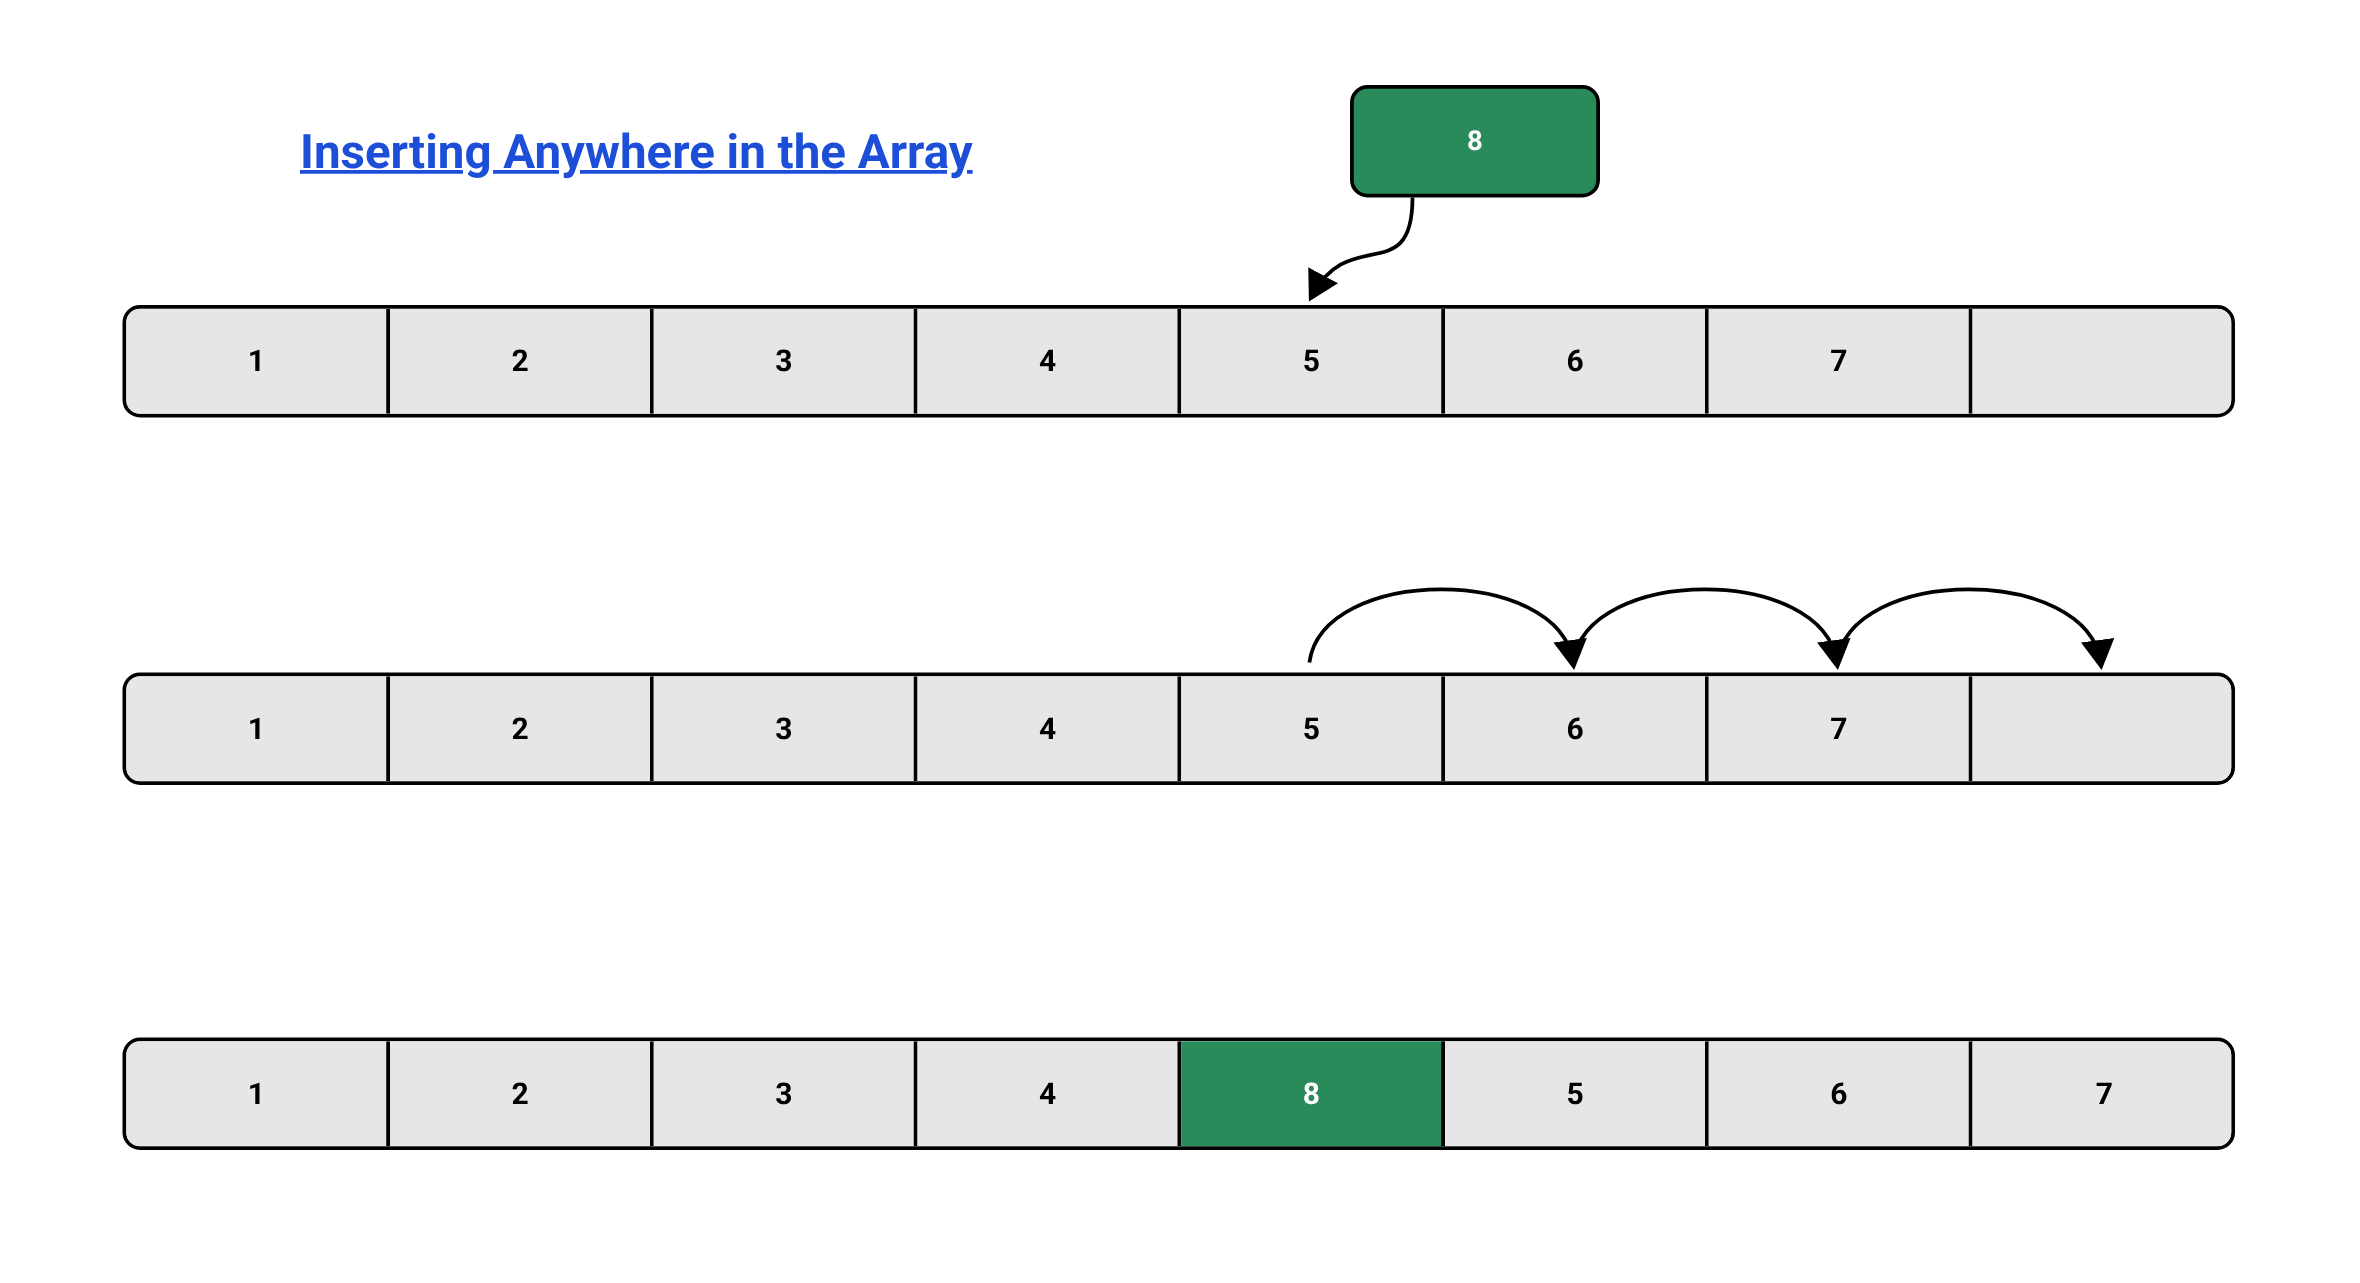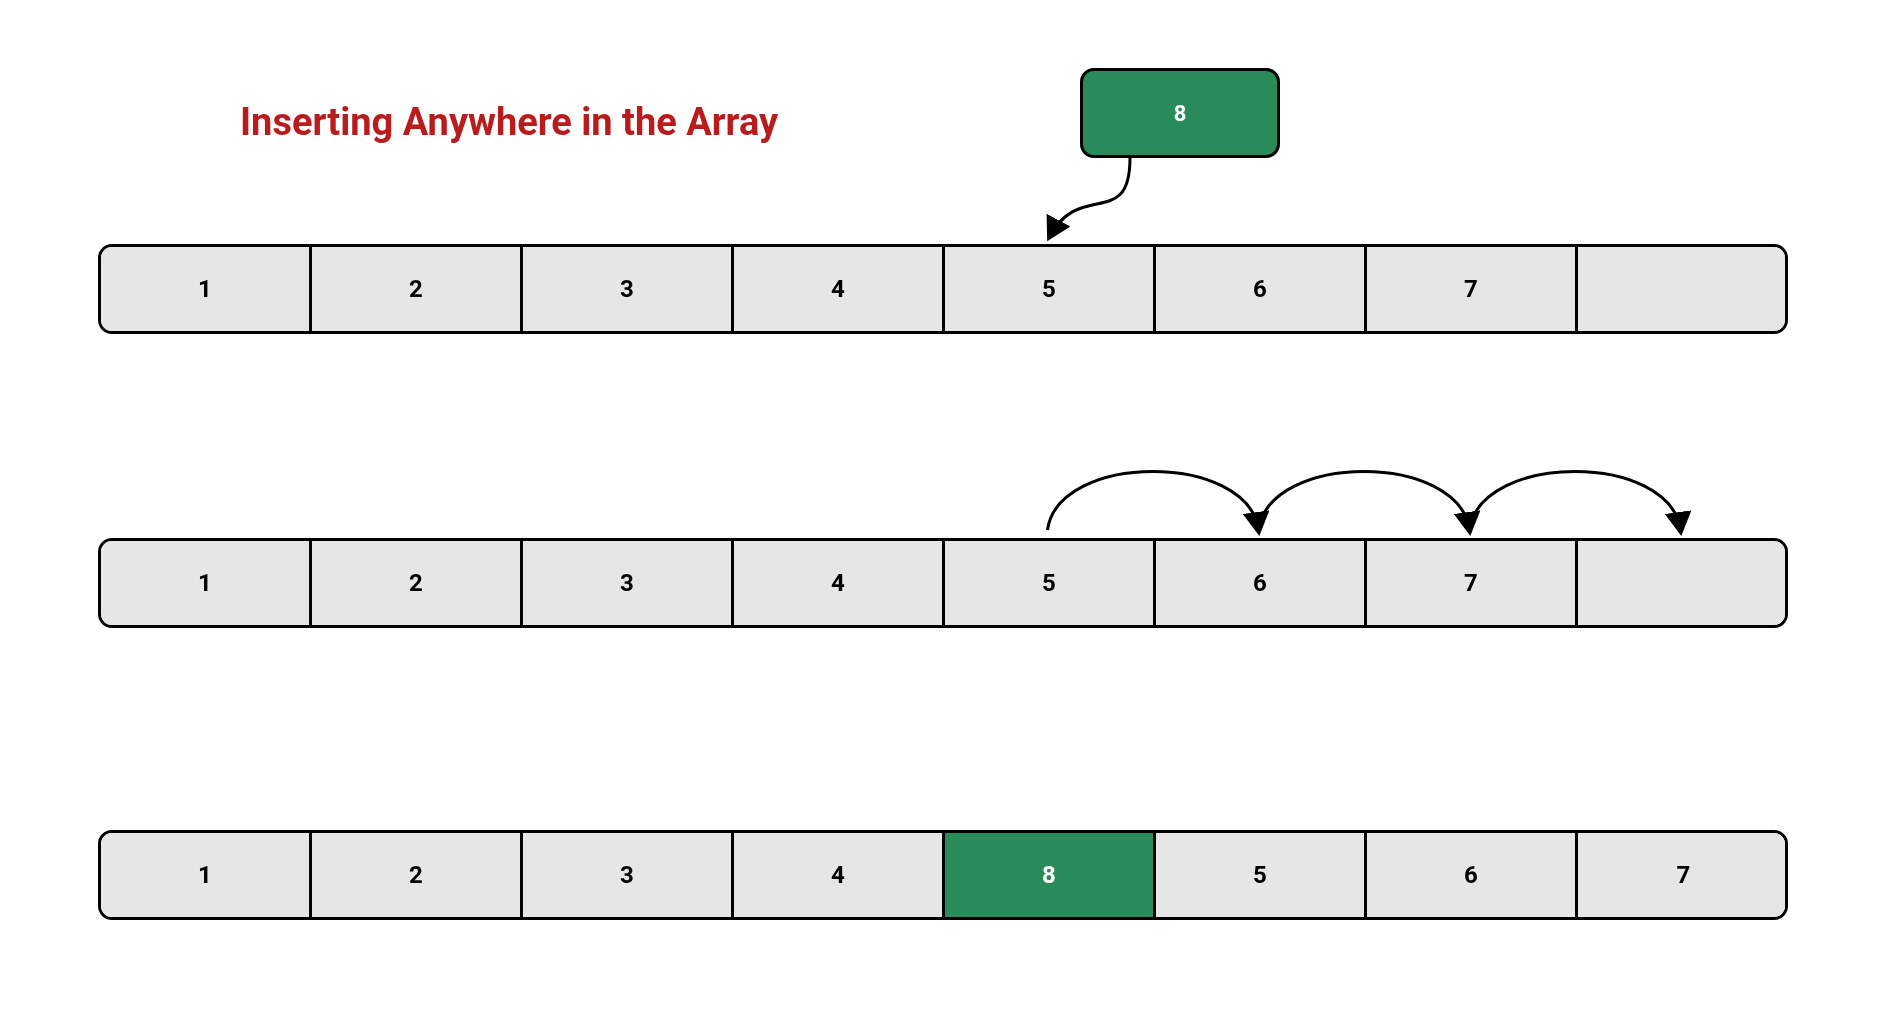--- a/index.html
+++ b/index.html
@@ -7,21 +7,22 @@
     font-family: -apple-system, BlinkMacSystemFont, "Segoe UI", Roboto, Helvetica, Arial, sans-serif;
     background: #ffffff;
     width: 1888px;
     height: 1026px;
     position: relative;
   }
   .title {
     position: absolute;
     font-weight: 700;
     font-size: 38px;
-    color: #b91c1c;
+    color: #1d4ed8;
+    text-decoration: underline;
   }
   .floating-box {
     position: absolute;
     border: 3px solid #000;
     border-radius: 14px;
     display: flex;
     align-items: center;
     justify-content: center;
     font-weight: 700;
     font-size: 22px;

